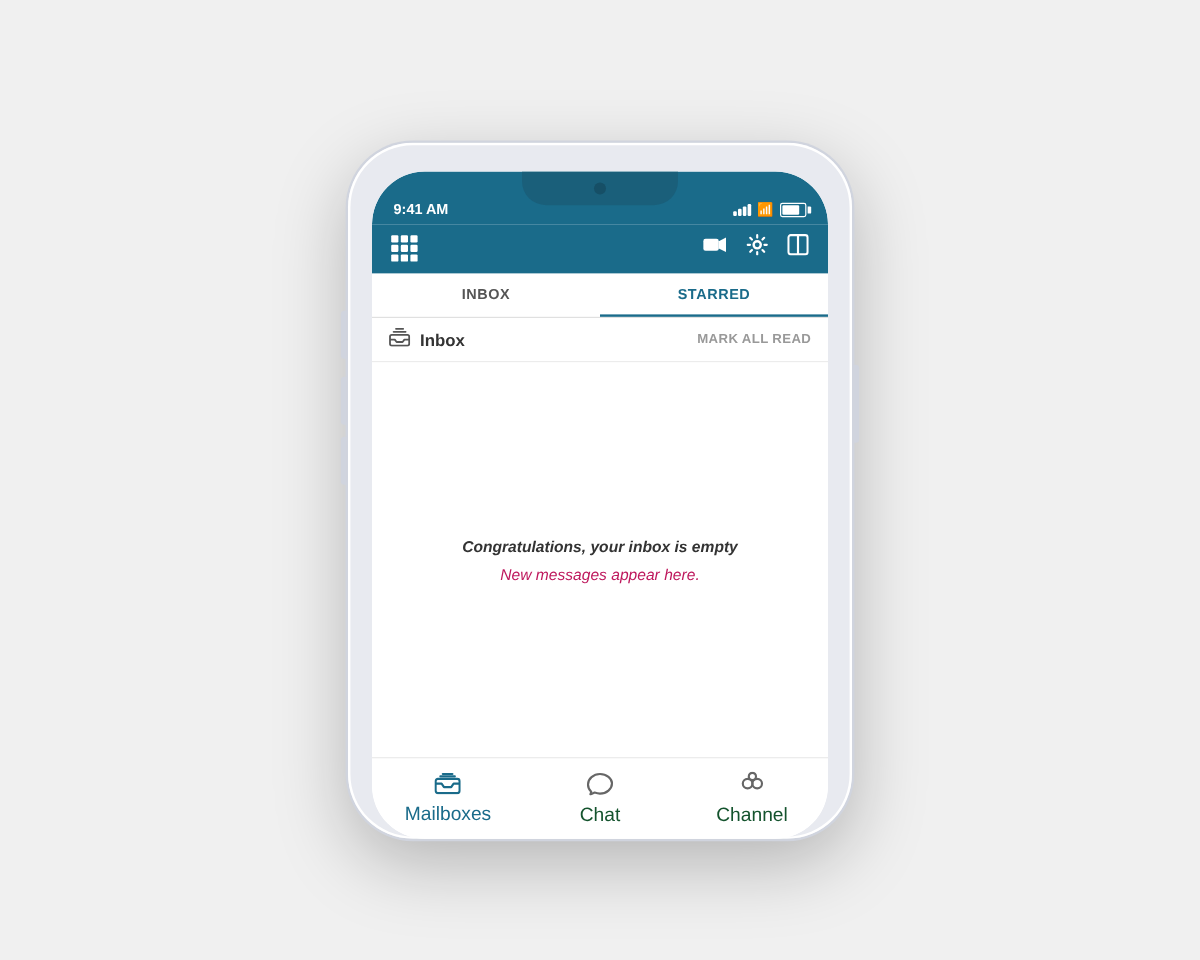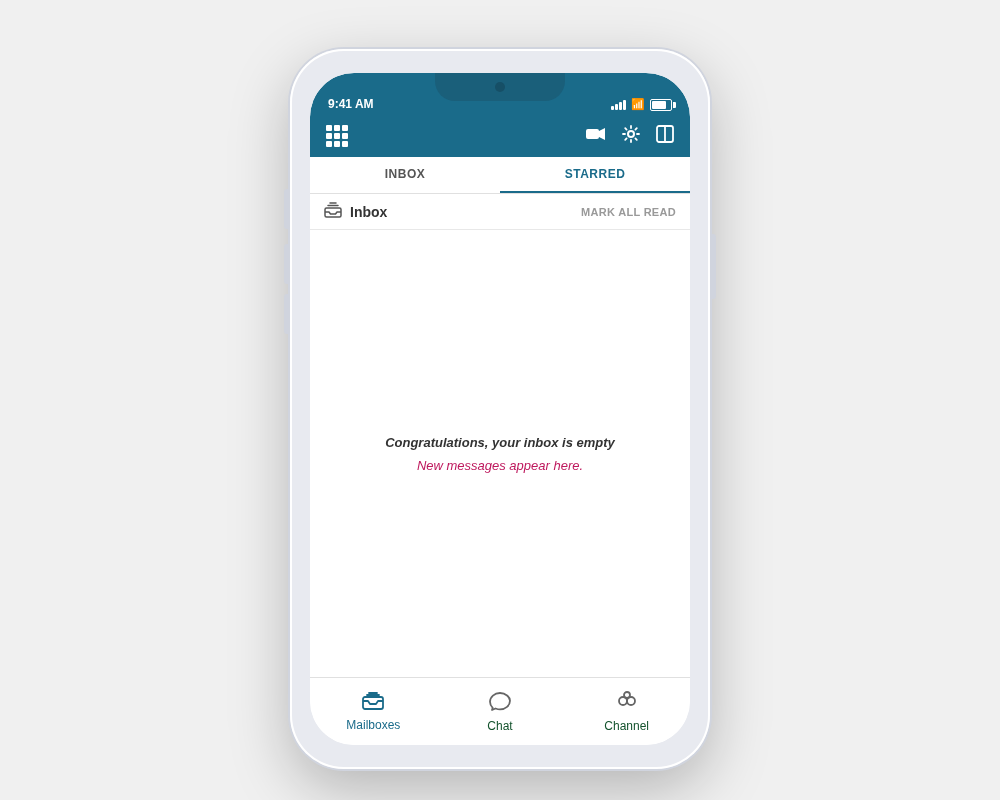--- a/index.html
+++ b/index.html
@@ -8,21 +8,21 @@
       display: flex;
       align-items: center;
       justify-content: center;
       width: 1000px;
       height: 800px;
       font-family: -apple-system, BlinkMacSystemFont, 'Segoe UI', sans-serif;
     }
 
     .phone-wrapper {
       width: 420px;
-      height: 720px;
+      height: 580px;
       background: #e8eaf0;
       border-radius: 54px;
       box-shadow:
         0 0 0 2px #d0d4de,
         0 20px 60px rgba(0,0,0,0.25),
         inset 0 0 0 2px #fff;
       position: relative;
       display: flex;
       flex-direction: column;
       align-items: center;
@@ -313,21 +313,21 @@
 
     .nav-item.active {
       color: #1a6b8a;
     }
 
     .nav-icon {
       font-size: 18px;
     }
 
     .nav-label {
-      font-size: 12px;
+      font-size: 16px;
       font-weight: 500;
     }
   </style>
 </head>
 <body>
 
 <div class="phone-wrapper">
   <div class="phone-screen">
 
     <div class="notch">

